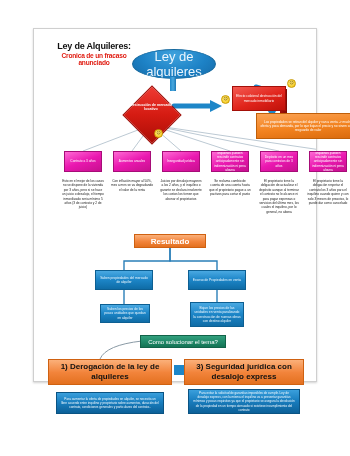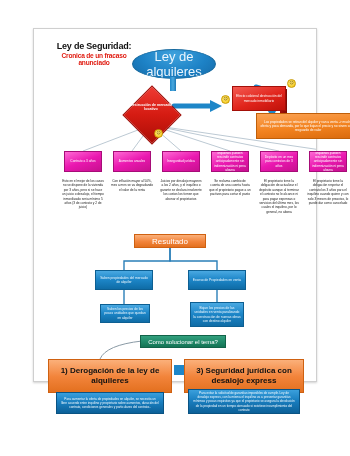--- a/index.html
+++ b/index.html
@@ -76,41 +76,41 @@
   .p2{left:77px;top:150px;width:42px;}
   .p3{left:126px;top:150px;width:42px;}
   .p4{left:175px;top:150px;width:42px;}
   .p5{left:224px;top:150px;width:42px;}
   .p6{left:273px;top:150px;width:42px;}
 
   
   .resultado{
     left:100px;top:205px;width:72px;height:14px;
     background:linear-gradient(180deg,#fbb07a 0%,#f2843b 55%,#e3701f 100%);
-    border:1px solid #cf6111;font-size:8px;color:#ffffff;font-weight:normal;
+    border:1px solid #cf6111;font-size:8px;color:#ffffff;font-weight:bold;
   }
   .blue-box{
     background:linear-gradient(180deg,#4aa9e2 0%,#1d86c8 48%,#0f6ca6 100%);
     border:1px solid #0d5f92;color:#eef8ff;font-size:3.3px;line-height:1.32;padding:2px;
   }
   .rb1{left:61px;top:241px;width:58px;height:20px;}
   .rb2{left:154px;top:241px;width:58px;height:20px;}
   .rb3{left:66px;top:275px;width:50px;height:19px;}
   .rb4{left:156px;top:273px;width:54px;height:25px;}
 
   
   .green-q{
     left:106px;top:306px;width:86px;height:13px;
     background:linear-gradient(180deg,#33a07e 0%,#1f8867 55%,#147354 100%);
     border:1px solid #126349;font-size:6px;color:#ffffff;
   }
 
   
   .sol{
-    top:330px;height:34px;
+    top:330px;height:26px;
     background:linear-gradient(180deg,#fbb07a 0%,#f2843b 52%,#e3701f 100%);
     border:1px solid #cf6111;color:#111111;font-weight:bold;font-size:8px;line-height:1.2;padding:1px 3px;
   }
   .sol1{left:14px;width:124px;}
   .sol2{left:150px;width:120px;}
 
   .botbox{
     background:linear-gradient(180deg,#3a9fdc 0%,#1a7fc0 45%,#0c6098 100%);
     border:1px solid #0a5383;color:#f0f9ff;font-size:3.1px;line-height:1.35;padding:2px 4px;
   }
@@ -160,21 +160,21 @@
       <g fill="#1d86c8">
         <polygon points="140,336 150,336 150,332 160,341 150,350 150,346 140,346"></polygon>
       </g>
 
       <g fill="#2a7fb8">
         <path d="M70,352 l8,0 l0,6 l-4,6 l-4,-6 z" opacity="0"></path>
       </g>
     </svg>
 
     <div class="title-block">
-      <div class="title-main">Ley de Seguridad:</div>
+      <div class="title-main">Ley de Alquileres:</div>
       <div class="title-sub">Cronica de un fracaso anunciado</div>
     </div>
 
     <div class="shape ellipse">Ley de alquileres</div>
     <div class="ellipse-stem"></div>
 
     <div class="diamond-wrap">
       <div class="diamond"></div>
       <div class="diamond-label">Destrucción de mercado locativo</div>
     </div>

